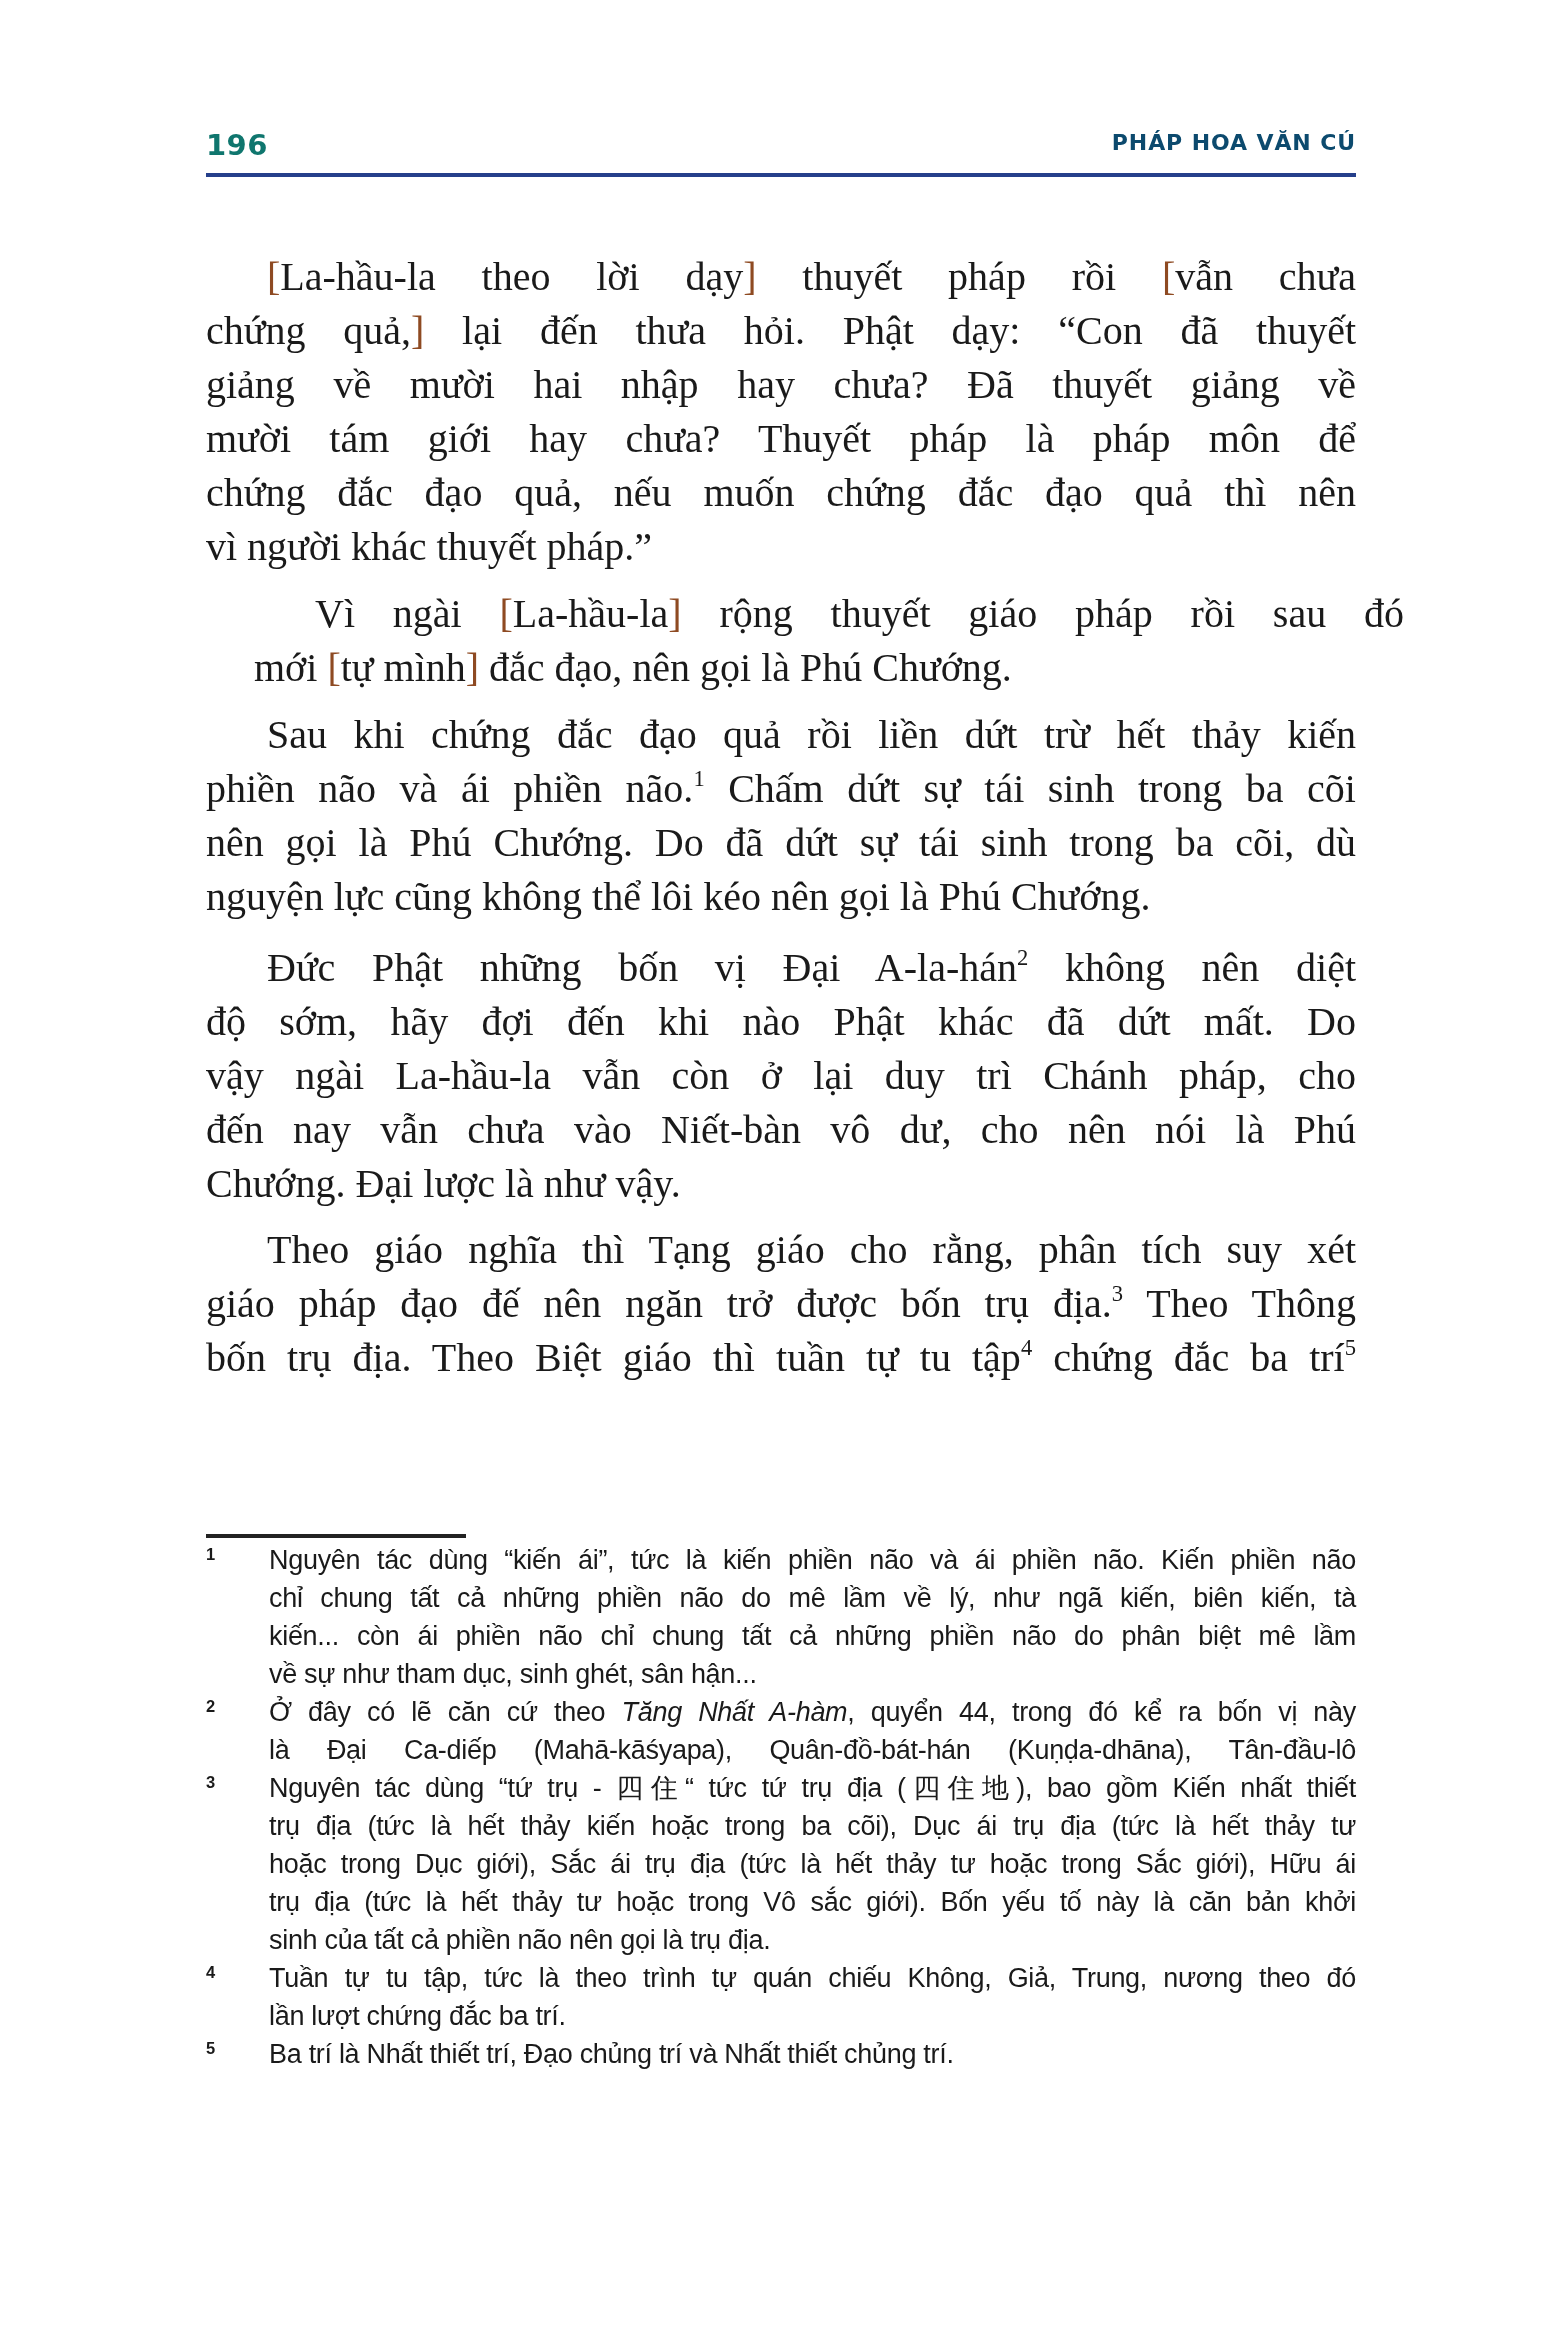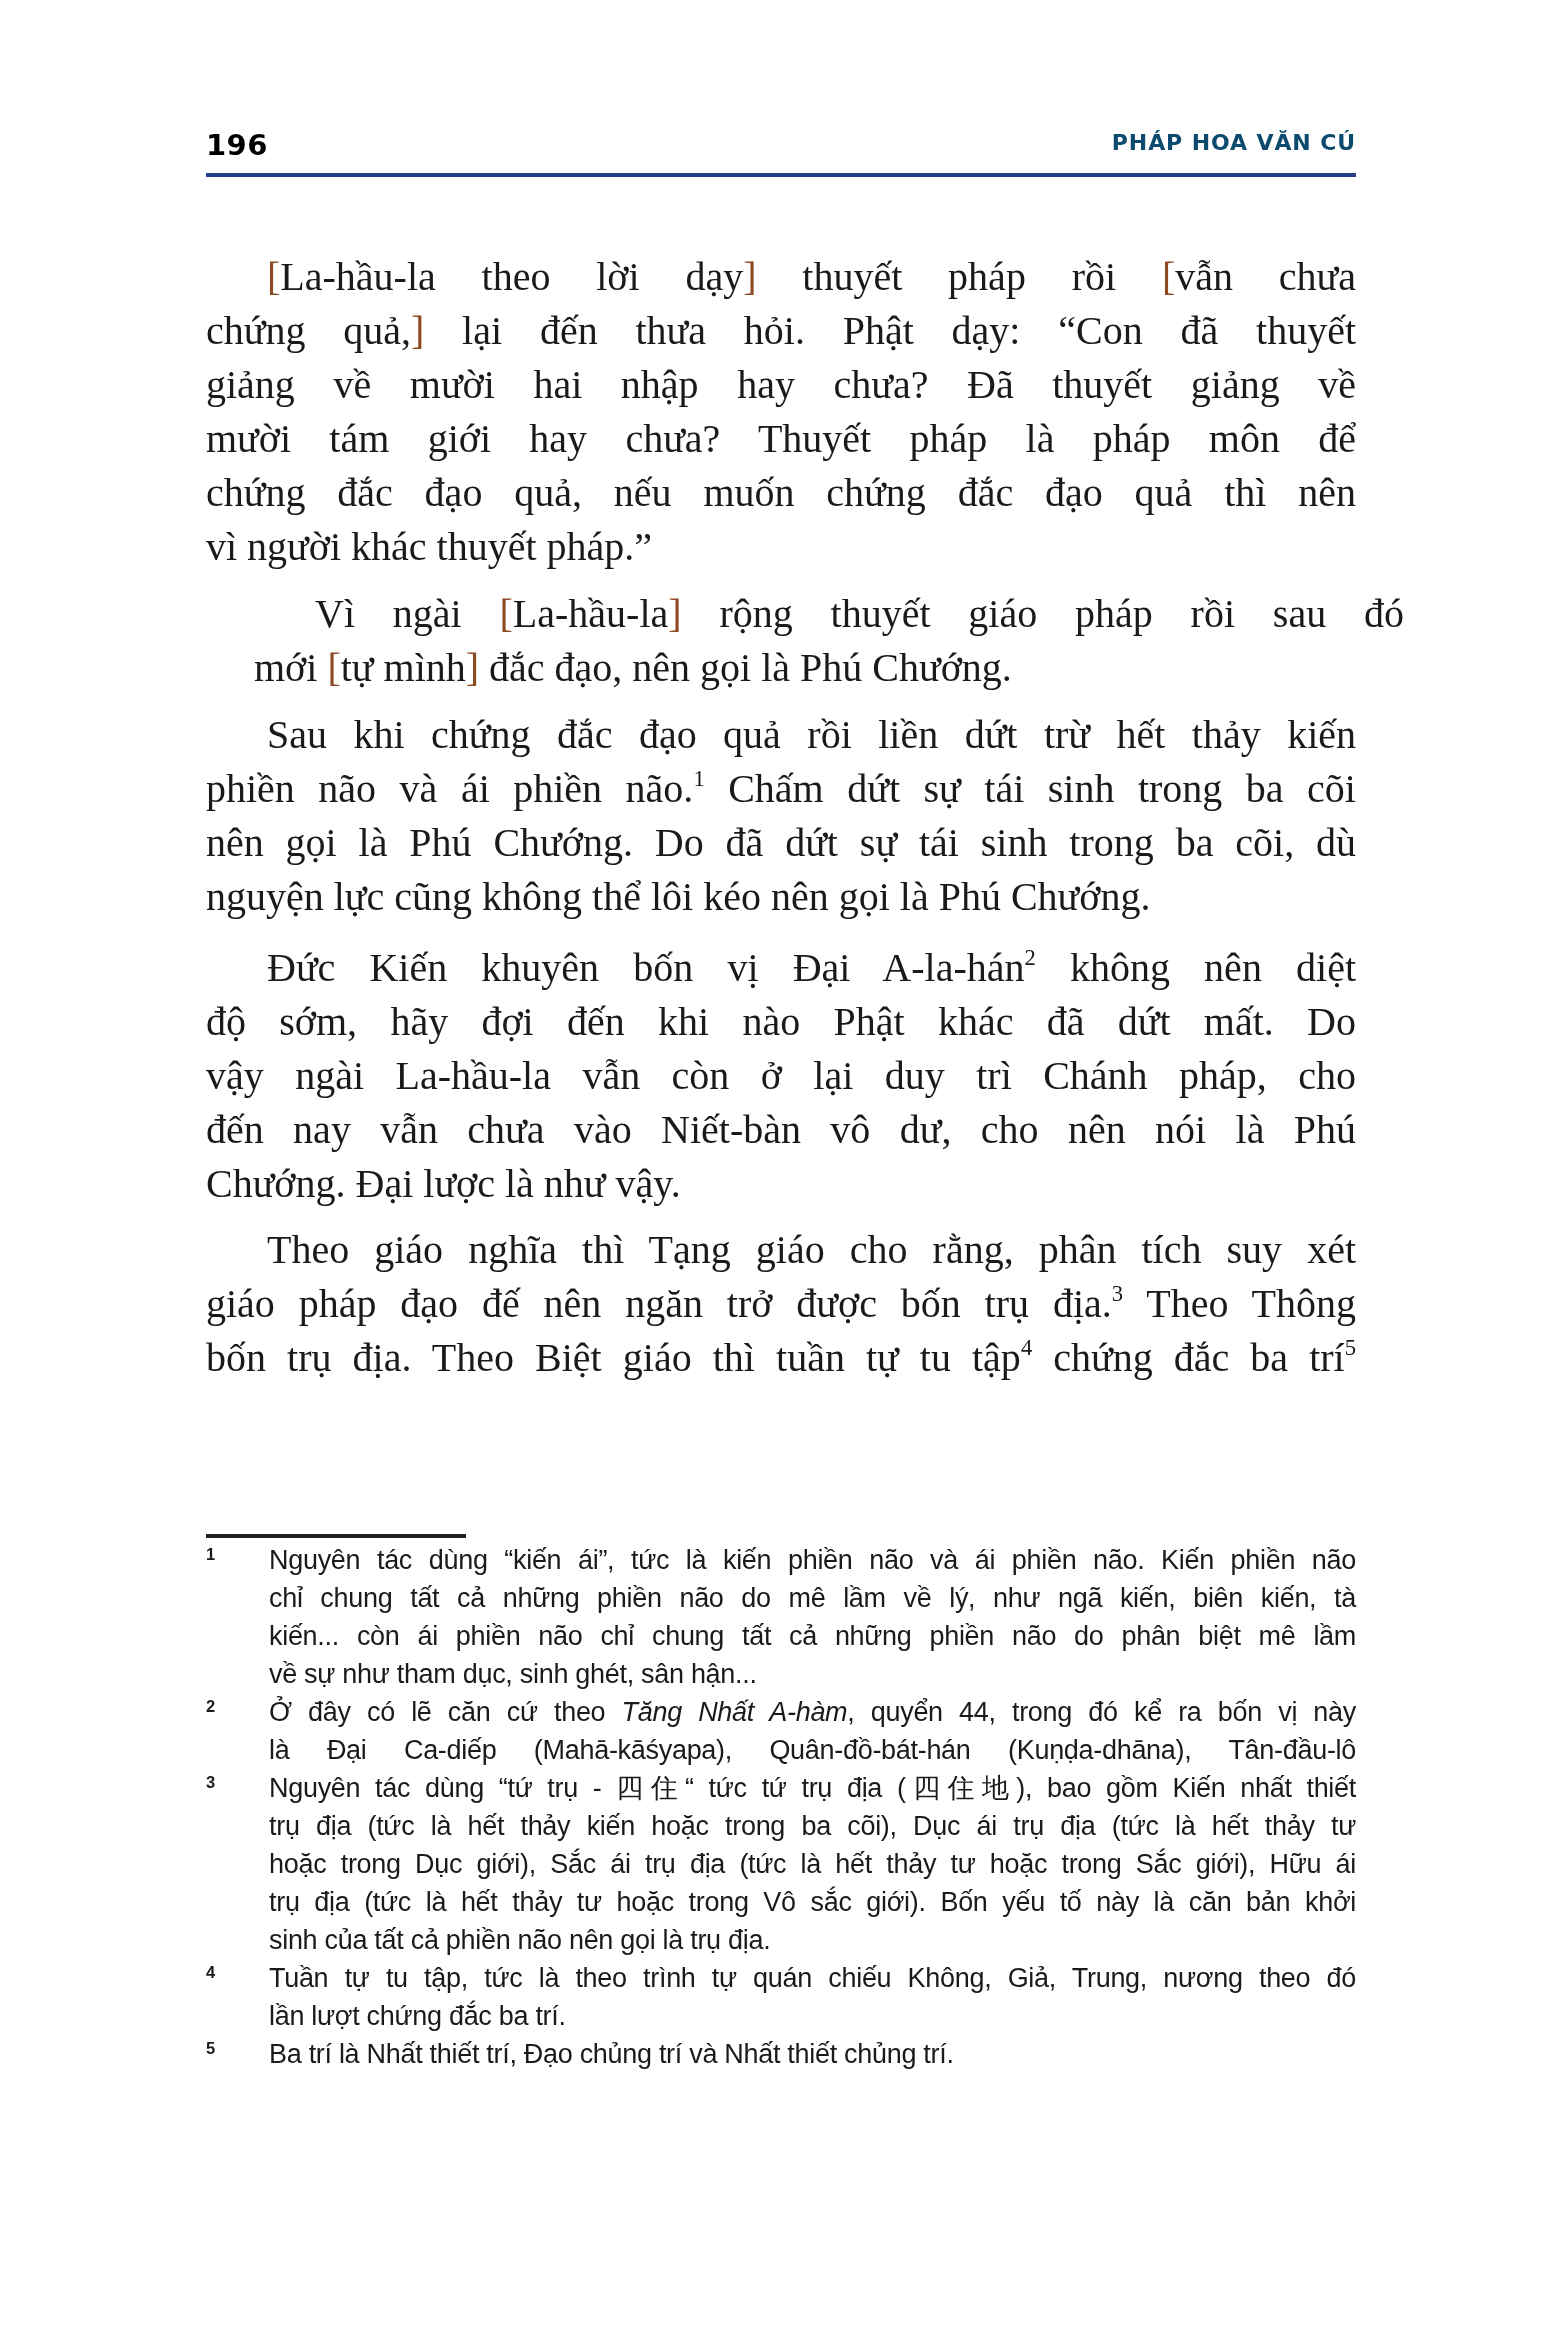--- a/index.html
+++ b/index.html
@@ -3,21 +3,21 @@
 <meta charset="utf-8">
 <style>
   html, body { margin: 0; padding: 0; background: #ffffff; }
   body { width: 1561px; height: 2342px; position: relative; overflow: hidden; }
   .page { position: absolute; left: 0; top: 0; width: 1561px; height: 2342px; background: #ffffff; }
 
   .running-head { position: absolute; left: 206px; width: 1150px; top: 121px; height: 43px; }
   .page-number {
     position: absolute; left: 0; top: 7px;
     font-family: "DejaVu Sans", sans-serif; font-weight: bold;
-    font-size: 29px; color: #000000; letter-spacing: 0.4px;
+    font-size: 29px; color: #0f766e; letter-spacing: 0.4px;
   }
   .book-title {
     position: absolute; right: 0; top: 8.7px;
     font-family: "DejaVu Sans", sans-serif; font-weight: bold;
     font-size: 22px; color: #96461E; letter-spacing: 0.9px;
   }
   .header-rule { position: absolute; left: 206px; width: 1150px; top: 173px; height: 4.3px; background: #253F8B; }
 
   .body-text {
     position: absolute; left: 206px; width: 1150px;
@@ -77,21 +77,21 @@
         <span class="line indent"><span>Vì ngài </span><span class="bracket" style="color: rgb(142, 74, 34);">[</span><span>La-hầu-la</span><span class="bracket" style="color: rgb(142, 74, 34);">]</span><span> rộng thuyết giáo pháp rồi sau đó</span></span>
         <span class="line last"><span>mới </span><span class="bracket" style="color: rgb(142, 74, 34);">[</span><span>tự mình</span><span class="bracket" style="color: rgb(142, 74, 34);">]</span><span> đắc đạo, nên gọi là Phú Chướng.</span></span>
       </div>
       <div class="body-text" style="top: 708px;">
         <span class="line indent"><span>Sau khi chứng đắc đạo quả rồi liền dứt trừ hết thảy kiến</span></span>
         <span class="line"><span>phiền não và ái phiền não.</span><sup class="fn-ref">1</sup><span> Chấm dứt sự tái sinh trong ba cõi</span></span>
         <span class="line"><span>nên gọi là Phú Chướng. Do đã dứt sự tái sinh trong ba cõi, dù</span></span>
         <span class="line last"><span>nguyện lực cũng không thể lôi kéo nên gọi là Phú Chướng.</span></span>
       </div>
       <div class="body-text" style="top: 941px;">
-        <span class="line indent"><span>Đức Kiến khuyên bốn vị Đại A-la-hán</span><sup class="fn-ref">2</sup><span> không nên diệt</span></span>
+        <span class="line indent"><span>Đức Phật những bốn vị Đại A-la-hán</span><sup class="fn-ref">2</sup><span> không nên diệt</span></span>
         <span class="line"><span>độ sớm, hãy đợi đến khi nào Phật khác đã dứt mất. Do</span></span>
         <span class="line"><span>vậy ngài La-hầu-la vẫn còn ở lại duy trì Chánh pháp, cho</span></span>
         <span class="line"><span>đến nay vẫn chưa vào Niết-bàn vô dư, cho nên nói là Phú</span></span>
         <span class="line last"><span>Chướng. Đại lược là như vậy.</span></span>
       </div>
       <div class="body-text" style="top: 1223px;">
         <span class="line indent"><span>Theo giáo nghĩa thì Tạng giáo cho rằng, phân tích suy xét</span></span>
         <span class="line"><span>giáo pháp đạo đế nên ngăn trở được bốn trụ địa.</span><sup class="fn-ref">3</sup><span> Theo Thông</span></span>
         <span class="line"><span>bốn trụ địa. Theo Biệt giáo thì tuần tự tu tập</span><sup class="fn-ref">4</sup><span> chứng đắc ba trí</span><sup class="fn-ref">5</sup></span>
       </div>

